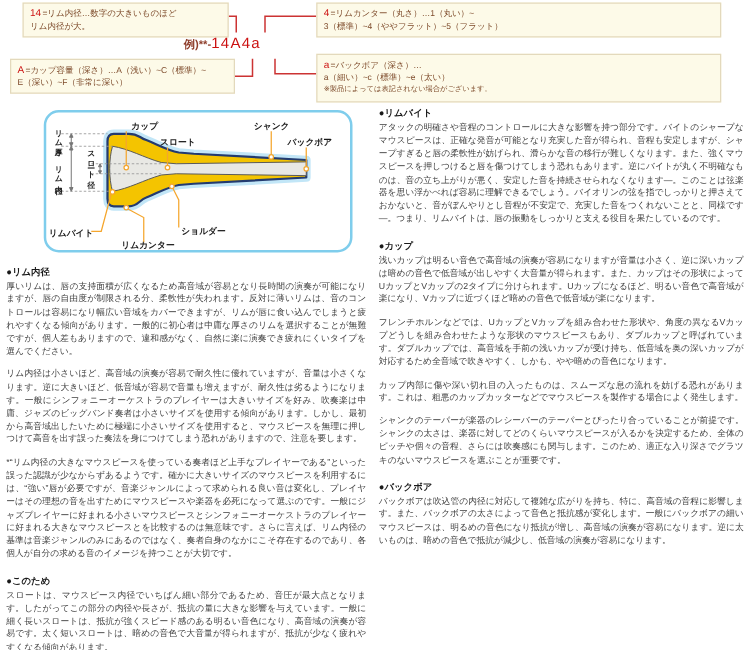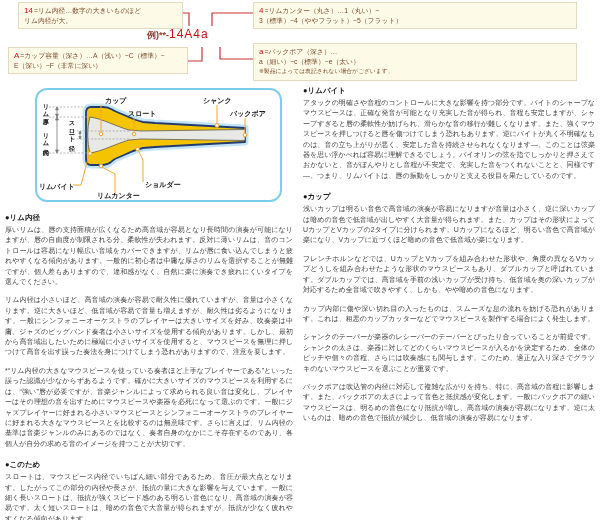--- a/index.html
+++ b/index.html
@@ -158,18 +158,19 @@
       <p>浅いカップは明るい音色で高音域の演奏が容易になりますが音量は小さく、逆に深いカップは暗めの音色で低音域が出しやすく大音量が得られます。また、カップはその形状によってUカップとVカップの2タイプに分けられます。Uカップになるほど、明るい音色で高音域が楽になり、Vカップに近づくほど暗めの音色で低音域が楽になります。</p>
       <p>フレンチホルンなどでは、UカップとVカップを組み合わせた形状や、角度の異なるVカップどうしを組み合わせたような形状のマウスピースもあり、ダブルカップと呼ばれています。ダブルカップでは、高音域を手前の浅いカップが受け持ち、低音域を奥の深いカップが対応するため全音域で吹きやすく、しかも、やや暗めの音色になります。</p>
       <p>カップ内部に傷や深い切れ目の入ったものは、スムーズな息の流れを妨げる恐れがあります。これは、粗悪のカップカッターなどでマウスピースを製作する場合によく発生します。</p>
     </div>
 
     <div class="sec">
       <p>シャンクのテーパーが楽器のレシーバーのテーパーとぴったり合っていることが前提です。シャンクの太さは、楽器に対してどのくらいマウスピースが入るかを決定するため、全体のピッチや個々の音程、さらには吹奏感にも関与します。このため、適正な入り深さでグラツキのないマウスピースを選ぶことが重要です。</p>
     </div>
 
     <div class="sec">
+      <h3 class="sec-t">●バックボア</h3>
       <p>バックボアは吹込管の内径に対応して複雑な広がりを持ち、特に、高音域の音程に影響します。また、バックボアの太さによって音色と抵抗感が変化します。一般にバックボアの細いマウスピースは、明るめの音色になり抵抗が増し、高音域の演奏が容易になります。逆に太いものは、暗めの音色で抵抗が減少し、低音域の演奏が容易になります。</p>
     </div>
 
 
   </div>
 </div>
 
 </body></html>

